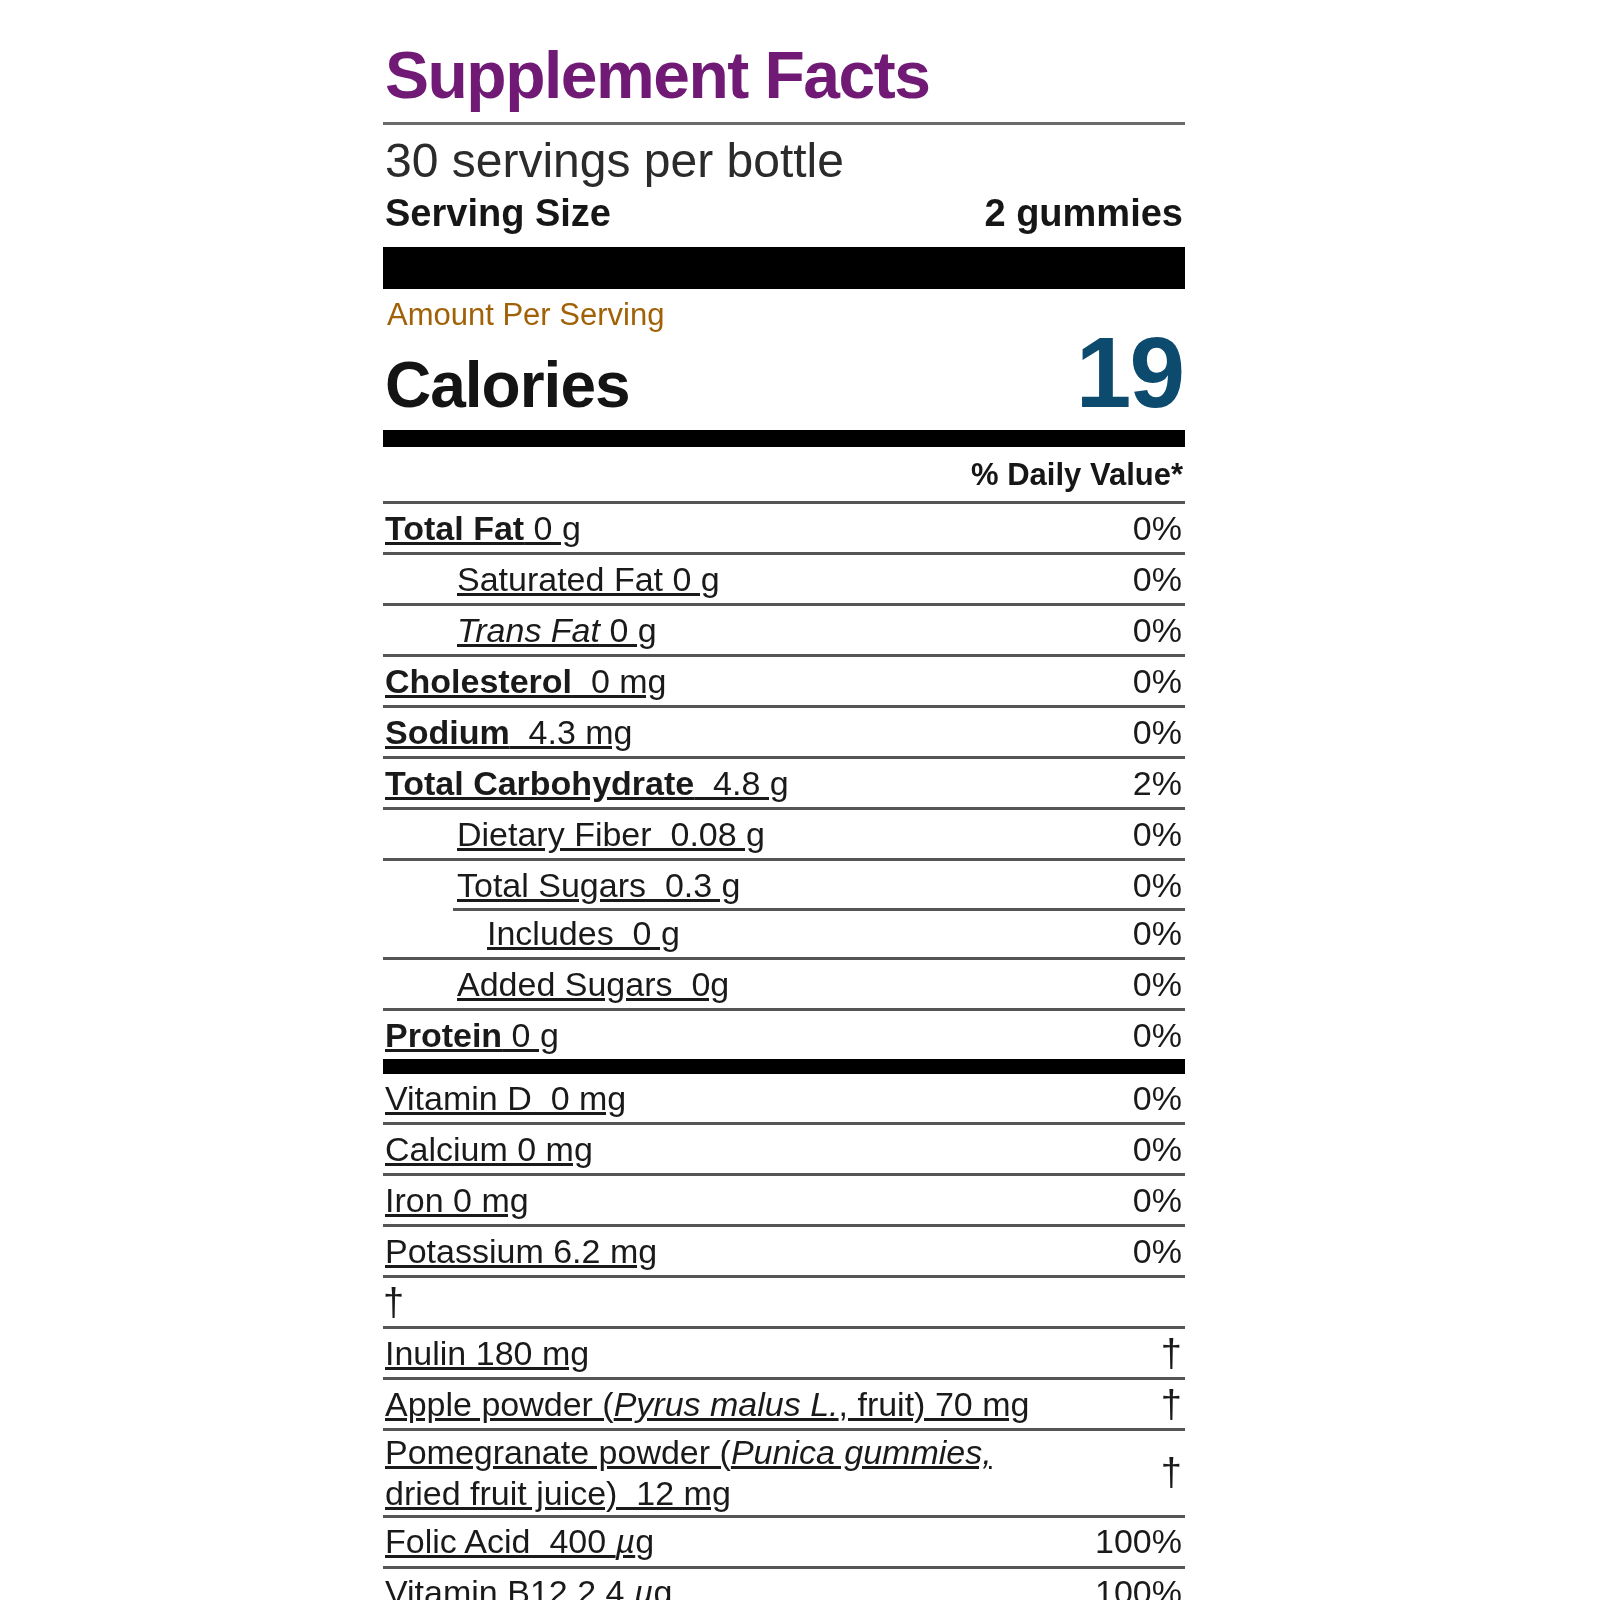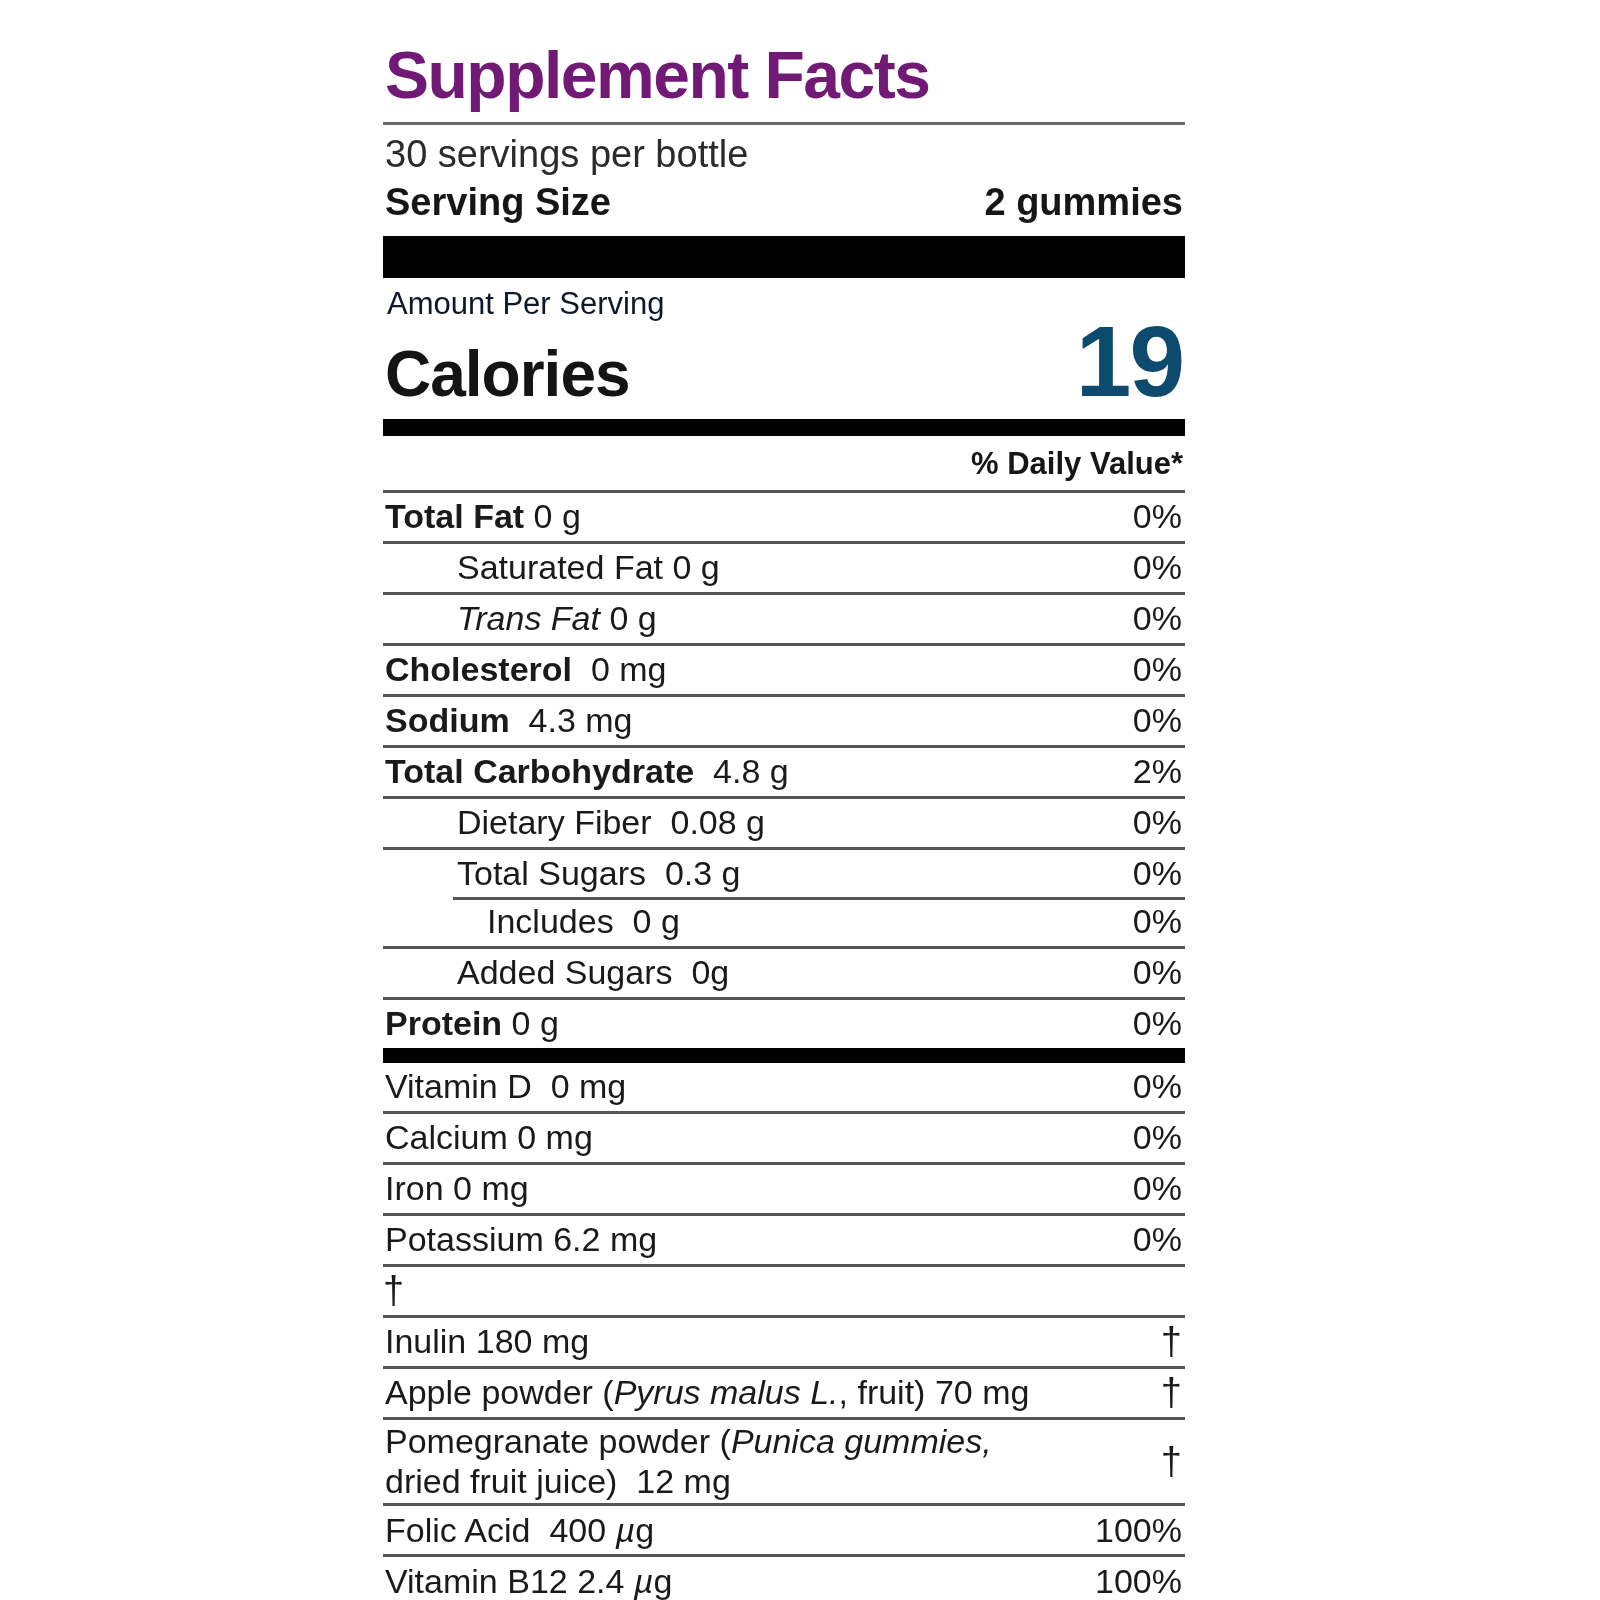--- a/index.html
+++ b/index.html
@@ -1,35 +1,35 @@
 <!DOCTYPE html>
 <html><head>
 <meta charset="utf-8">
 <style>
   html,body{margin:0;padding:0;background:#ffffff;}
   body{width:1600px;height:1600px;position:relative;font-family:"Liberation Sans",sans-serif;color:#111;}
   .panel{position:absolute;left:383px;top:36px;width:802px;}
   .title{font-size:66px;font-weight:700;letter-spacing:-1.5px;line-height:1.0;padding:6px 0 14px 2px;color:#701a75;}
   .hairline{border-top:3px solid #6a6a6a;height:0;}
-  .servings{font-size:38px;font-weight:400;color:#2b2b2b;padding:8px 0 0 2px;line-height:1.15;}
+  .servings{font-size:48px;font-weight:400;color:#2b2b2b;padding:8px 0 0 2px;line-height:1.15;}
   .serving-row{display:flex;justify-content:space-between;align-items:baseline;font-size:38px;font-weight:700;padding:4px 2px 12px 2px;color:#161616;gap:40px;}
   .bar-xl{height:42px;background:#000;}
   .bar-md{height:17px;background:#000;margin-top:8px;}
   .bar-sm{height:15px;background:#000;}
-  .aps{font-size:31px;font-weight:400;padding:8px 0 0 4px;color:#0f172a;}
+  .aps{font-size:31px;font-weight:400;padding:8px 0 0 4px;color:#a16207;}
   .calories-row{display:flex;justify-content:space-between;align-items:baseline;margin-top:-8px;padding:0 2px;}
   .calories-label{font-size:64px;font-weight:700;letter-spacing:-1px;color:#141414;}
   .calories-value{font-size:100px;font-weight:700;letter-spacing:-2px;line-height:.95;color:#0c4a6e;}
   .dv-header{text-align:right;font-size:31px;font-weight:700;padding:10px 2px 8px 0;color:#161616;}
   .rows{display:block;}
   .nrow{display:flex;justify-content:space-between;align-items:center;min-height:46px;border-top:3px solid #555;font-size:34px;position:relative;padding:1px 0;}
   .nrow.no-sep{border-top:none;text-align:center;}
   .nrow.sep-ind{border-top:none;}
   .ind-line{position:absolute;top:-1px;left:70px;right:0;height:3px;background:#555;}
-  .nname{line-height:1.2;padding-left:2px;color:#1a1a1a;}
+  .nname{line-height:1.2;padding-left:2px;color:#1a1a1a;text-decoration:underline;}
   .nrow.ind1 .nname{padding-left:74px;}
   .nrow.ind2 .nname{padding-left:104px;}
   .p-b{font-weight:700;}
   .p-i{font-style:italic;}
   .p-r{font-weight:400;}
   .ndv{padding-right:3px;white-space:nowrap;color:#1a1a1a;}
   .ndv.dagger{font-size:38px;}
 </style>
 </head>
 <body>

